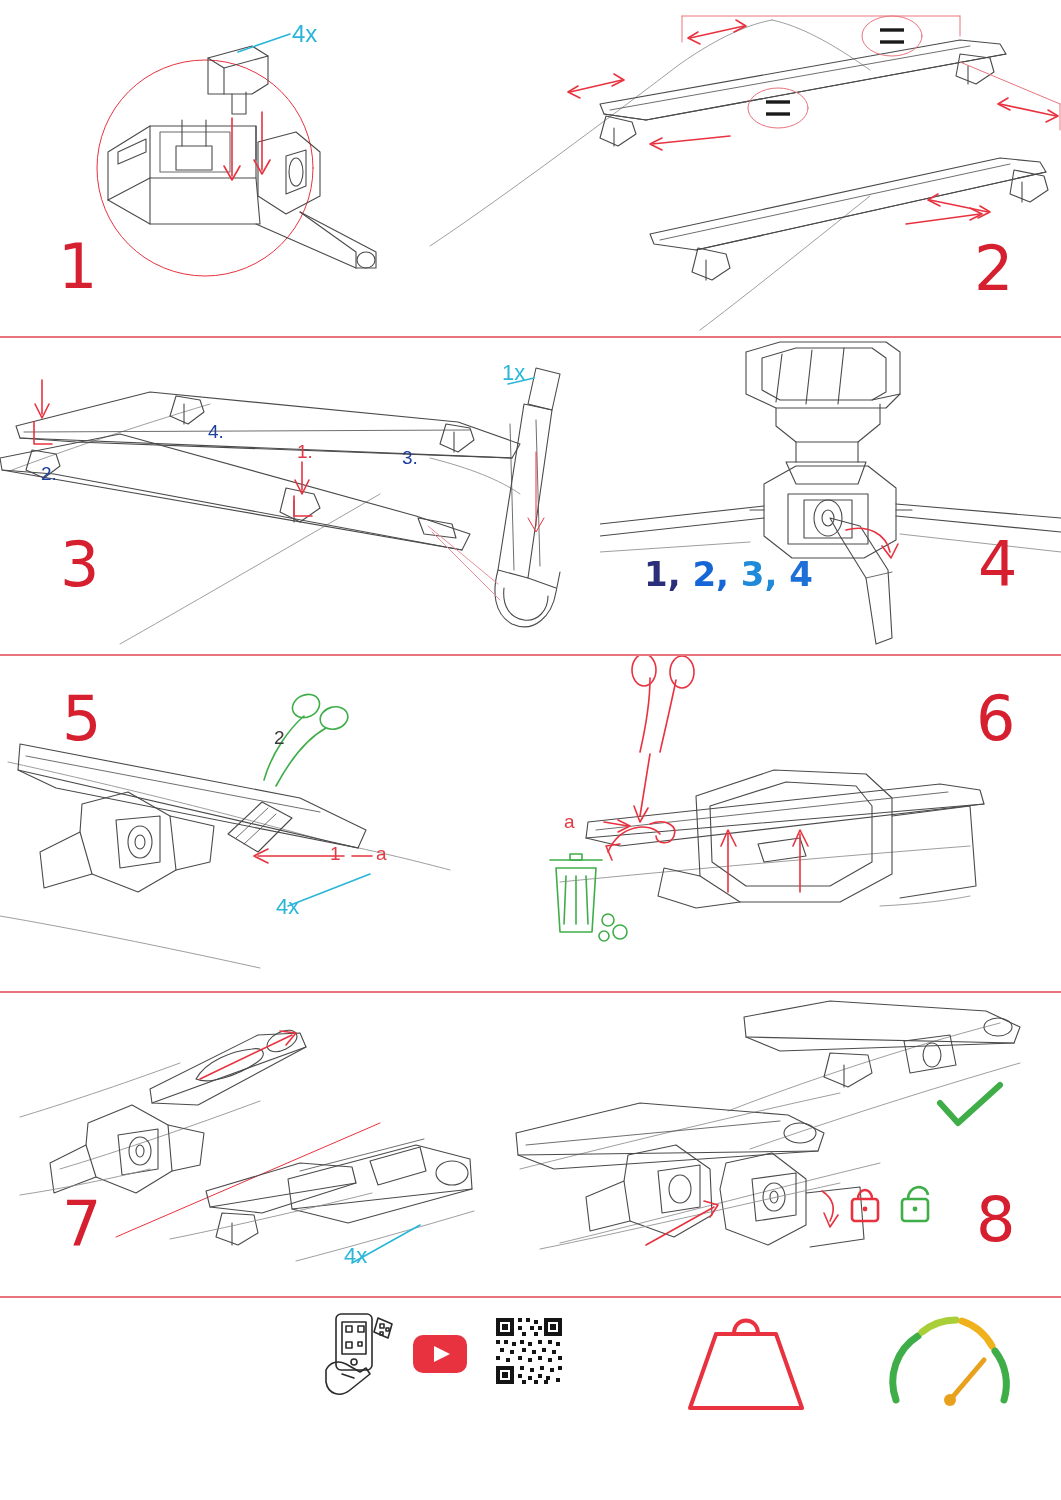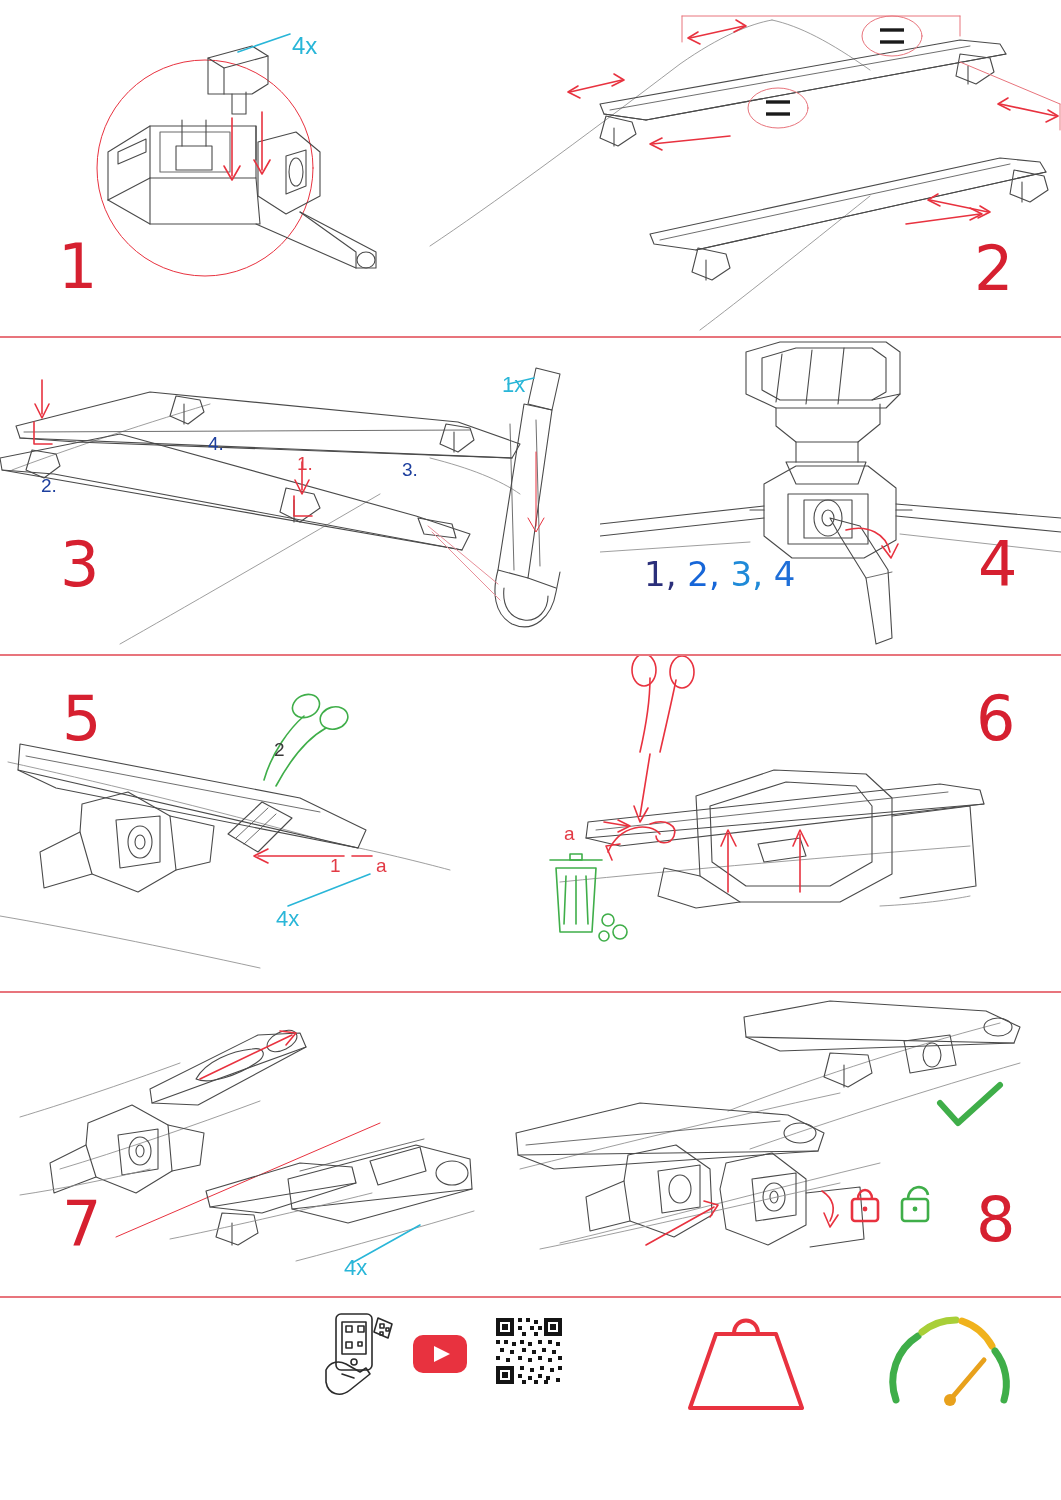--- a/index.html
+++ b/index.html
@@ -27,41 +27,41 @@
     position:absolute;
     font-family:"DejaVu Sans", sans-serif;
     color:#d62030;
     font-weight:400;
     font-size:62px;
     line-height:1;
     letter-spacing:0px;
   }
 
   
-  .lbl{position:absolute;font-size:21px;line-height:1;margin-top:12px;}
+  .lbl{position:absolute;font-size:21px;line-height:1;}
   .lbl.cyan{color:#29b6d8;}
   .lbl.red{color:#e23a45;}
   .lbl.blue{color:#1d3f9e;}
 
   
   svg{display:block;}
   .ln{fill:none;stroke:#4a4a4a;stroke-width:1.1;stroke-linecap:round;stroke-linejoin:round;}
   .ln.thin{stroke-width:.8;}
   .ln.lt{stroke:#8d8d8d;stroke-width:.85;}
   .rd{fill:none;stroke:#e8323f;stroke-width:1.6;stroke-linecap:round;stroke-linejoin:round;}
   .rd.thinr{stroke-width:1;}
   .cy{fill:none;stroke:#29b6d8;stroke-width:1.6;stroke-linecap:round;}
   .gn{fill:none;stroke:#3fae49;stroke-width:1.6;stroke-linecap:round;stroke-linejoin:round;}
 
   
   .footer{position:absolute;left:0;top:1296px;width:1061px;height:204px;}
   .seq{
     position:absolute;
     font-family:"DejaVu Sans", sans-serif;
-    font-size:34px;font-weight:400;
+    font-size:34px;font-weight:700;
   }
   .seq .g{color:#2b2f7a;}
   .seq .b1{color:#1766d8;}
   .seq .b2{color:#1f8ad8;}
   .seq .b3{color:#1f6fd8;}
 </style>
 </head>
 <body>
 
 <div class="sheet">

